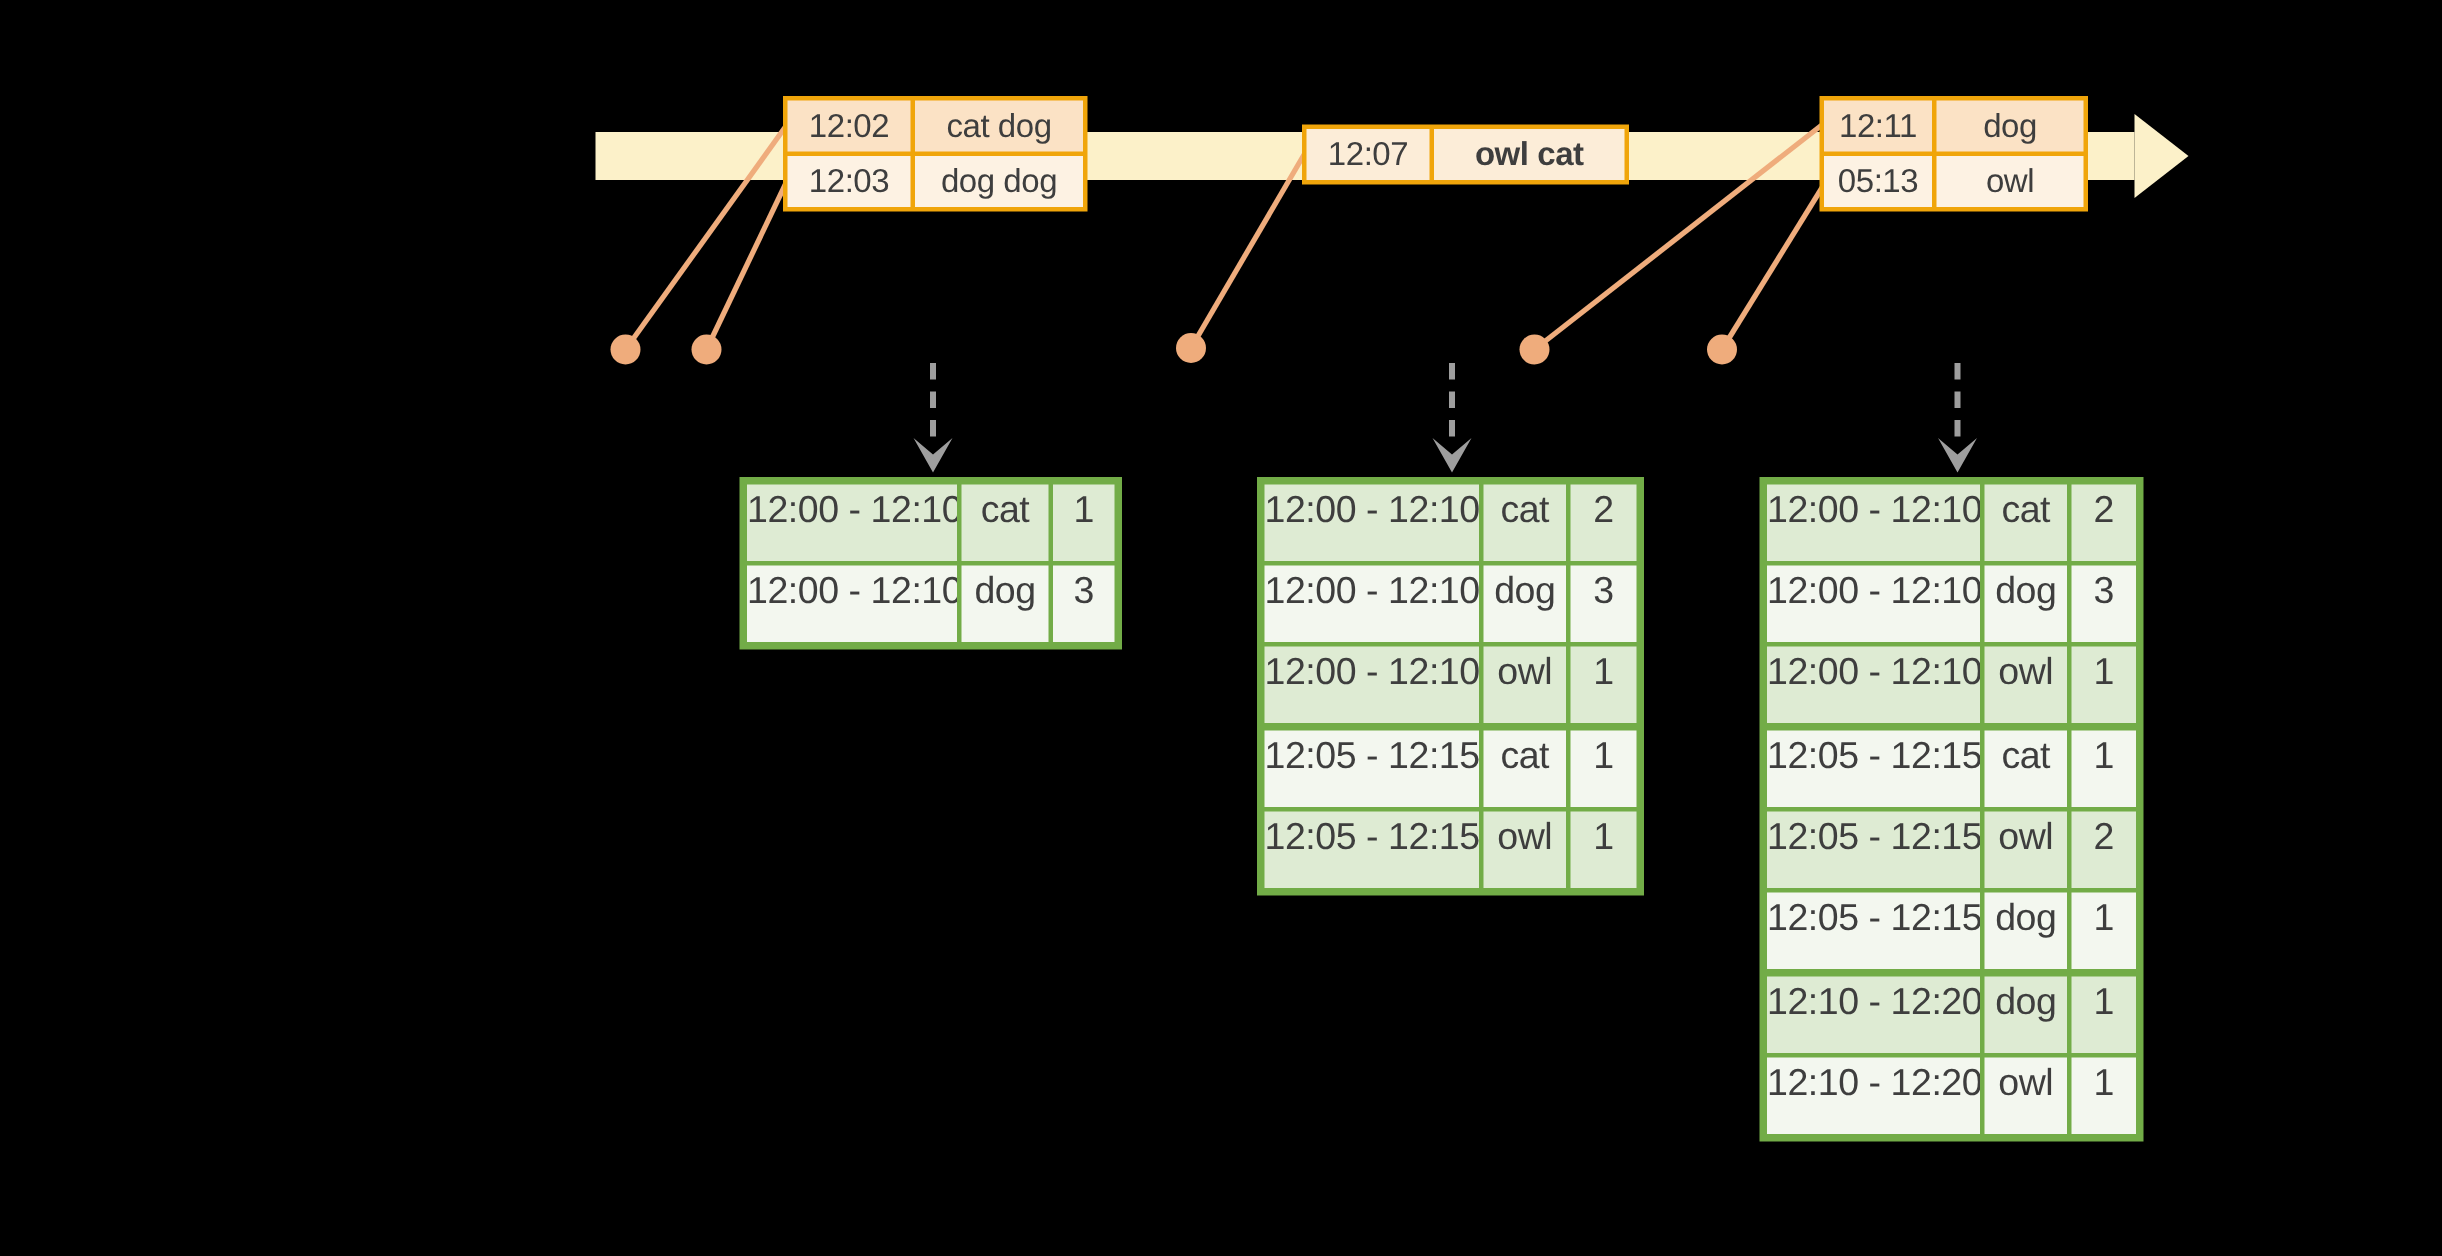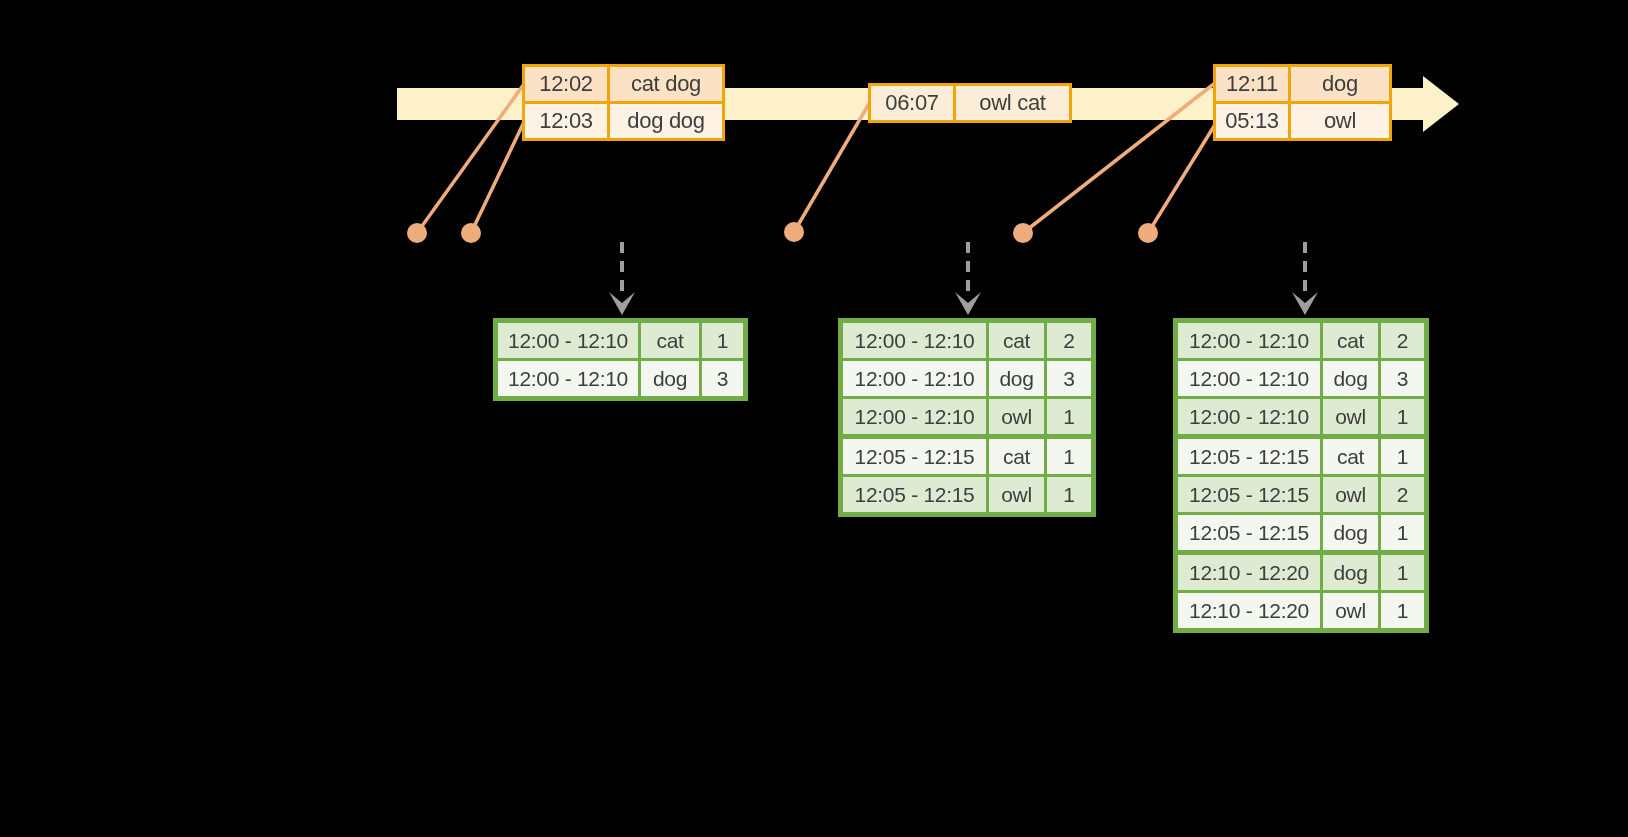--- a/index.html
+++ b/index.html
@@ -35,21 +35,21 @@
   .row { display: flex; }
   .etable .row + .row { margin-top: 3px; }
   .cell {
     text-align: center;
     color: var(--table-text);
     letter-spacing: -0.3px;
     white-space: nowrap;
     overflow: hidden;
   }
   .etable .cell { height: 34px; line-height: 34px; font-size: 22px; }
-  .gtable .cell { height: 35px; line-height: 35px; font-size: 21px; }
+  .gtable .cell { height: 51px; line-height: 35px; font-size: 25px; }
   .cell + .cell { margin-left: 3px; }
   .event-peach  { background: var(--event-row-peach); }
   .event-cream  { background: var(--event-row-cream); }
   .event-single { background: var(--event-row-single); }
   .res-green { background: var(--result-row-green); }
   .res-white { background: var(--result-row-white); }
 </style>
 </head>
 <body>
 
@@ -91,22 +91,22 @@
         <div class="cell event-peach" style="width: 82px;">12:02</div>
         <div class="cell event-peach" style="width: 112px;">cat dog</div>
       </div>
       <div class="row">
         <div class="cell event-cream" style="width: 82px; text-align: center;">12:03</div>
         <div class="cell event-cream" style="width: 112px;">dog dog</div>
       </div>
     </div>
   <div id="event-table-1" class="etable" style="left: 868px; top: 83px;">
       <div class="row">
-        <div class="cell event-single" style="width: 82px;">06:07</div>
-        <div class="cell event-single" style="width: 113px;">owl cat</div>
+        <div class="cell event-single" style="width: 82px;">12:07</div>
+        <div class="cell event-single" style="width: 127px; font-weight: bold;">owl cat</div>
       </div>
     </div>
   <div id="event-table-2" class="etable" style="left: 1213px; top: 64px;">
       <div class="row">
         <div class="cell event-peach" style="width: 72px; text-align: center;">12:11</div>
         <div class="cell event-peach" style="width: 98px;">dog</div>
       </div>
       <div class="row">
         <div class="cell event-cream" style="width: 72px;">05:13</div>
         <div class="cell event-cream" style="width: 98px;">owl</div>

